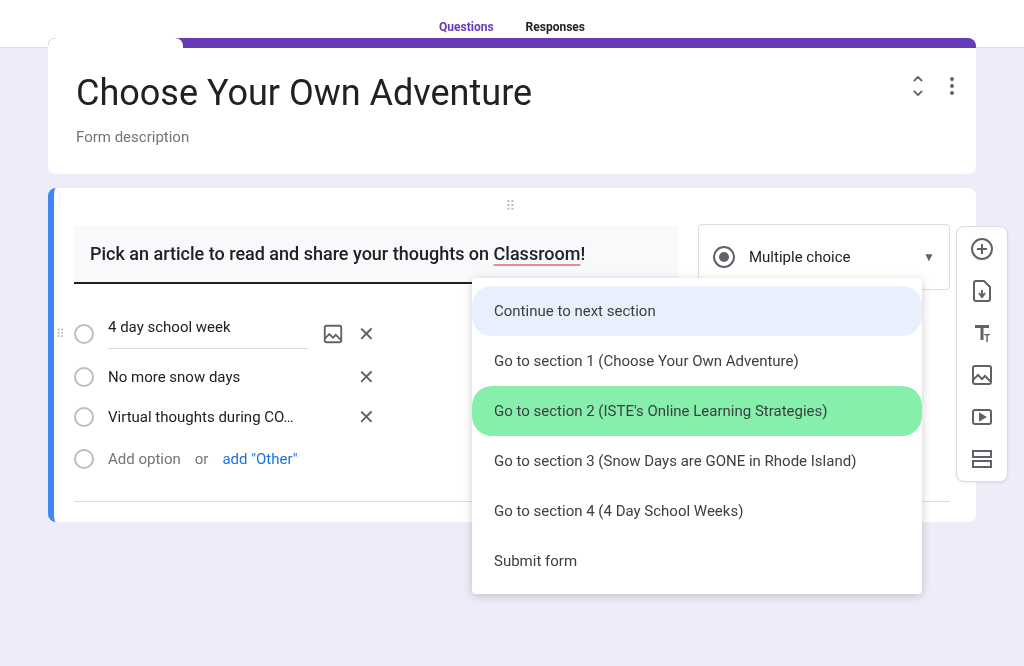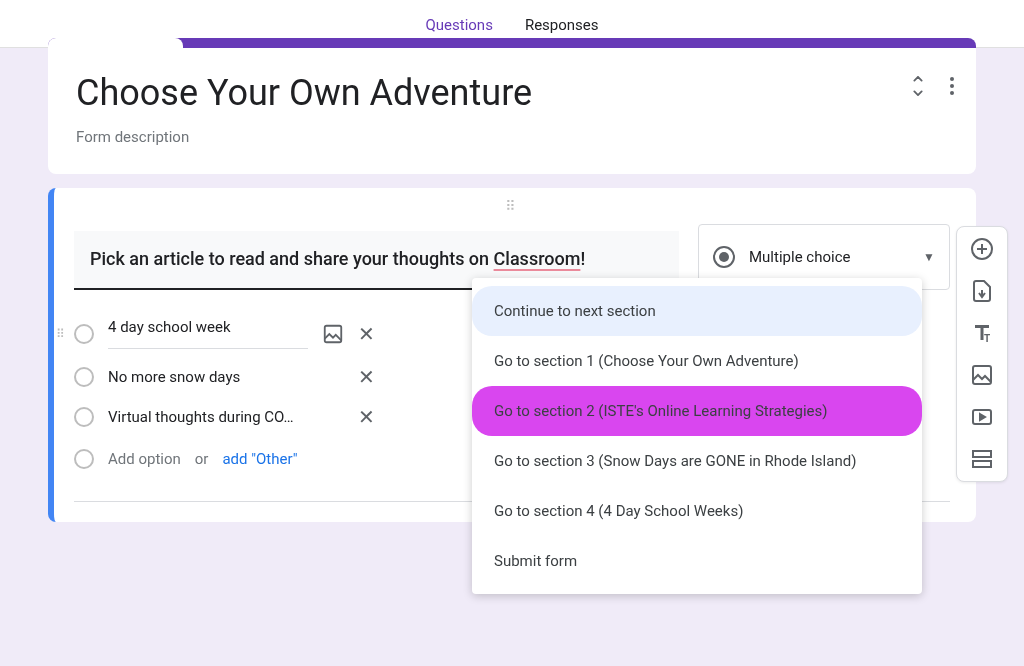--- a/index.html
+++ b/index.html
@@ -18,25 +18,25 @@
       justify-content: center;
       align-items: flex-end;
       border-bottom: 1px solid #e0e0e0;
     }
     .tabs {
       display: flex;
       gap: 24px;
     }
     .tab {
       padding: 12px 4px 10px 4px;
-      font-size: 15px;
+      font-size: 12px;
       color: #202124;
       cursor: pointer;
       border-bottom: 3px solid transparent;
-      font-weight: 400;
+      font-weight: 700;
     }
     .tab.active {
       color: #673ab7;
       border-bottom: 3px solid #673ab7;
     }
     .main {
       padding: 0 48px;
       position: relative;
     }
     .header-card {
@@ -89,21 +89,21 @@
     .drag-top {
       text-align: center;
       color: #bdbdbd;
       font-size: 14px;
       letter-spacing: 3px;
       margin-bottom: 6px;
     }
     .q-row {
       display: flex;
       gap: 19px;
-      align-items: flex-end;
+      align-items: center;
     }
     .q-text-wrap {
       flex: 1;
       background: #f8f9fa;
       border-bottom: 2px solid #202124;
       padding: 14px 16px 14px 16px;
     }
     .q-text {
       font-size: 18px;
       font-weight: 500;
@@ -199,21 +199,21 @@
       padding: 8px 0;
     }
     .dd-item {
       padding: 16px 22px;
       font-size: 15px;
       color: #3c4043;
       cursor: pointer;
       border-radius: 20px;
     }
     .dd-item.selected { background: #e8f0fe; }
-    .dd-item.hover { background: #d946ef; }
+    .dd-item.hover { background: #86efac; }
 
     .floating-toolbar {
       position: absolute;
       top: 226px;
       right: 16px;
       width: 52px;
       background: #fff;
       border: 1px solid #dadce0;
       border-radius: 8px;
       display: flex;

